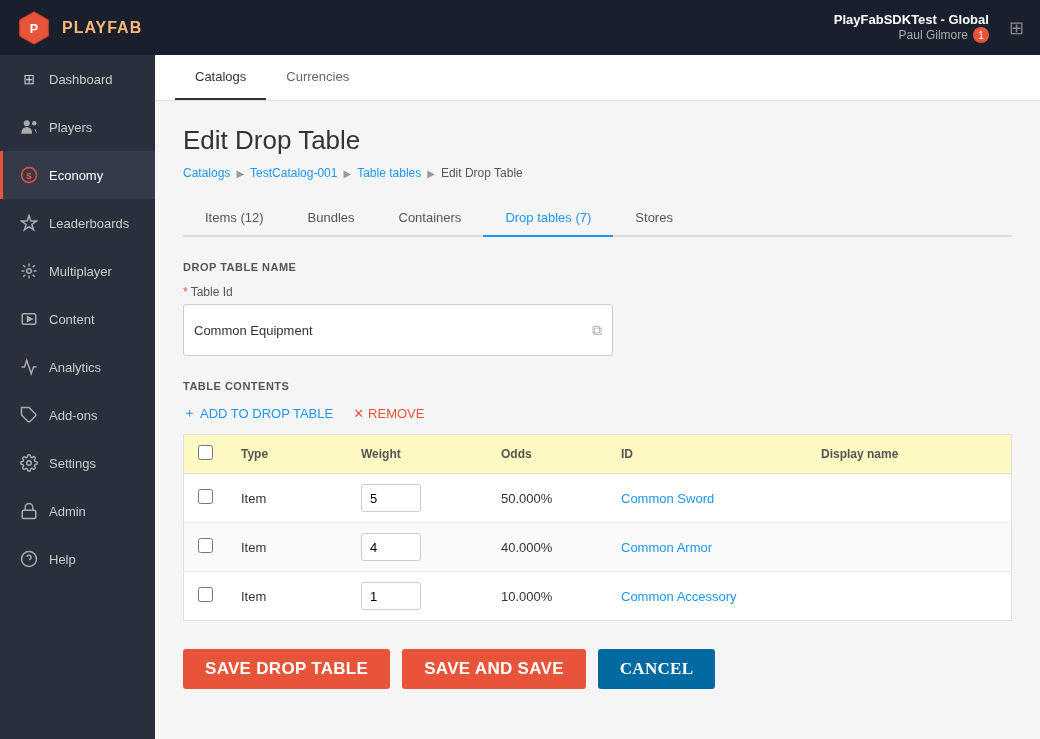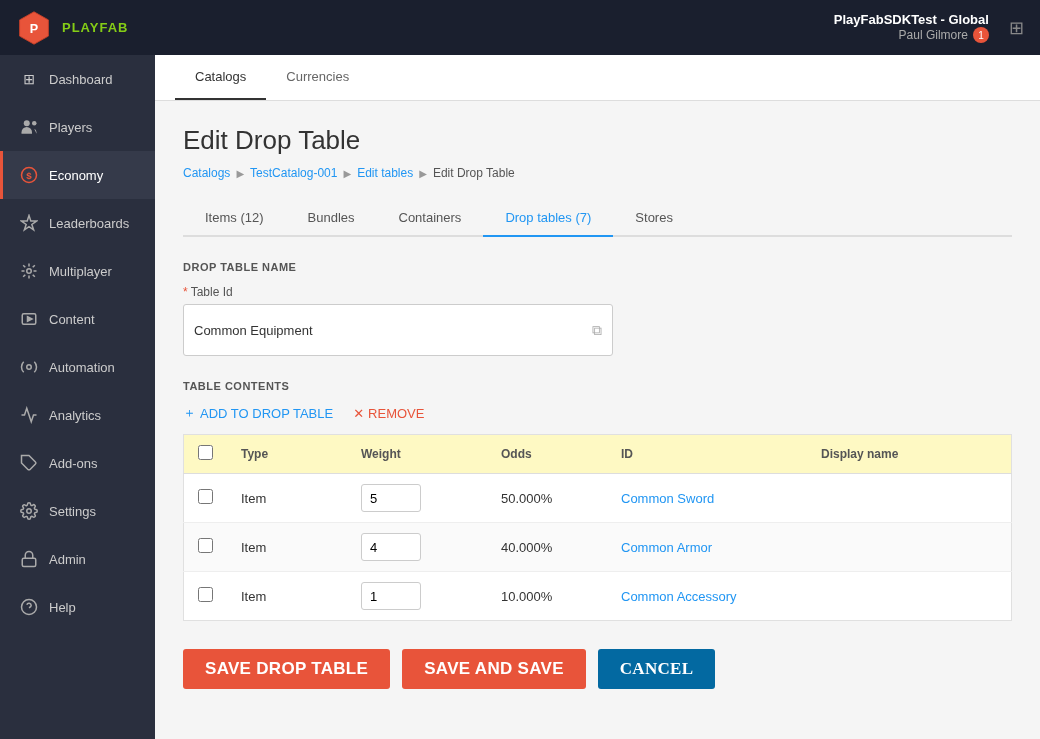--- a/index.html
+++ b/index.html
@@ -19,23 +19,23 @@
     .logo-area {
       display: flex;
       align-items: center;
       gap: 10px;
     }
     .logo-hex {
       width: 36px;
       height: 36px;
     }
     .logo-text {
-      font-size: 13px;
+      font-size: 16px;
       font-weight: bold;
-      color: #84cc16;
+      color: #fdba74;
       letter-spacing: 1px;
     }
     .header-right {
       display: flex;
       align-items: center;
       gap: 20px;
     }
     .header-user-info {
       text-align: right;
     }
@@ -417,29 +417,20 @@
         <svg width="18" height="18" viewBox="0 0 24 24" fill="none" stroke="#aaa" stroke-width="2">
             <path d="M3 7c0-1.1.9-2 2-2h14a2 2 0 0 1 2 2v10a2 2 0 0 1-2 2H5a2 2 0 0 1-2-2V7z"></path>
             <polygon points="10,9 16,12 10,15" fill="#aaa"></polygon>
           </svg>
       </span>
       <span>Content</span>
     </div>
     <div class="sidebar-item">
       <span class="sidebar-icon">
         <svg width="18" height="18" viewBox="0 0 24 24" fill="none" stroke="#aaa" stroke-width="2">
-            <circle cx="12" cy="12" r="3"></circle>
-            <path d="M19.07 4.93a10 10 0 0 1 0 14.14M4.93 4.93a10 10 0 0 0 0 14.14"></path>
-          </svg>
-      </span>
-      <span>Automation</span>
-    </div>
-    <div class="sidebar-item">
-      <span class="sidebar-icon">
-        <svg width="18" height="18" viewBox="0 0 24 24" fill="none" stroke="#aaa" stroke-width="2">
             <polyline points="22,12 18,12 15,21 9,3 6,12 2,12"></polyline>
           </svg>
       </span>
       <span>Analytics</span>
     </div>
     <div class="sidebar-item">
       <span class="sidebar-icon">
         <svg width="18" height="18" viewBox="0 0 24 24" fill="none" stroke="#aaa" stroke-width="2">
             <path d="M20.59 13.41l-7.17 7.17a2 2 0 0 1-2.83 0L2 12V2h10l8.59 8.59a2 2 0 0 1 0 2.82z"></path>
             <line x1="7" y1="7" x2="7.01" y2="7"></line>
@@ -485,21 +476,21 @@
     </div>
 
     <div class="page-content">
       <h1 class="page-title">Edit Drop Table</h1>
 
       <div class="breadcrumb">
         <span class="breadcrumb-link">Catalogs</span>
         <span class="breadcrumb-sep">▶</span>
         <span class="breadcrumb-link">TestCatalog-001</span>
         <span class="breadcrumb-sep">▶</span>
-        <span class="breadcrumb-link">Edit tables</span>
+        <span class="breadcrumb-link">Table tables</span>
         <span class="breadcrumb-sep">▶</span>
         <span class="breadcrumb-current">Edit Drop Table</span>
       </div>
 
       <div class="secondary-tabs">
         <div class="sec-tab">Items (12)</div>
         <div class="sec-tab">Bundles</div>
         <div class="sec-tab">Containers</div>
         <div class="sec-tab active">Drop tables (7)</div>
         <div class="sec-tab">Stores</div>

